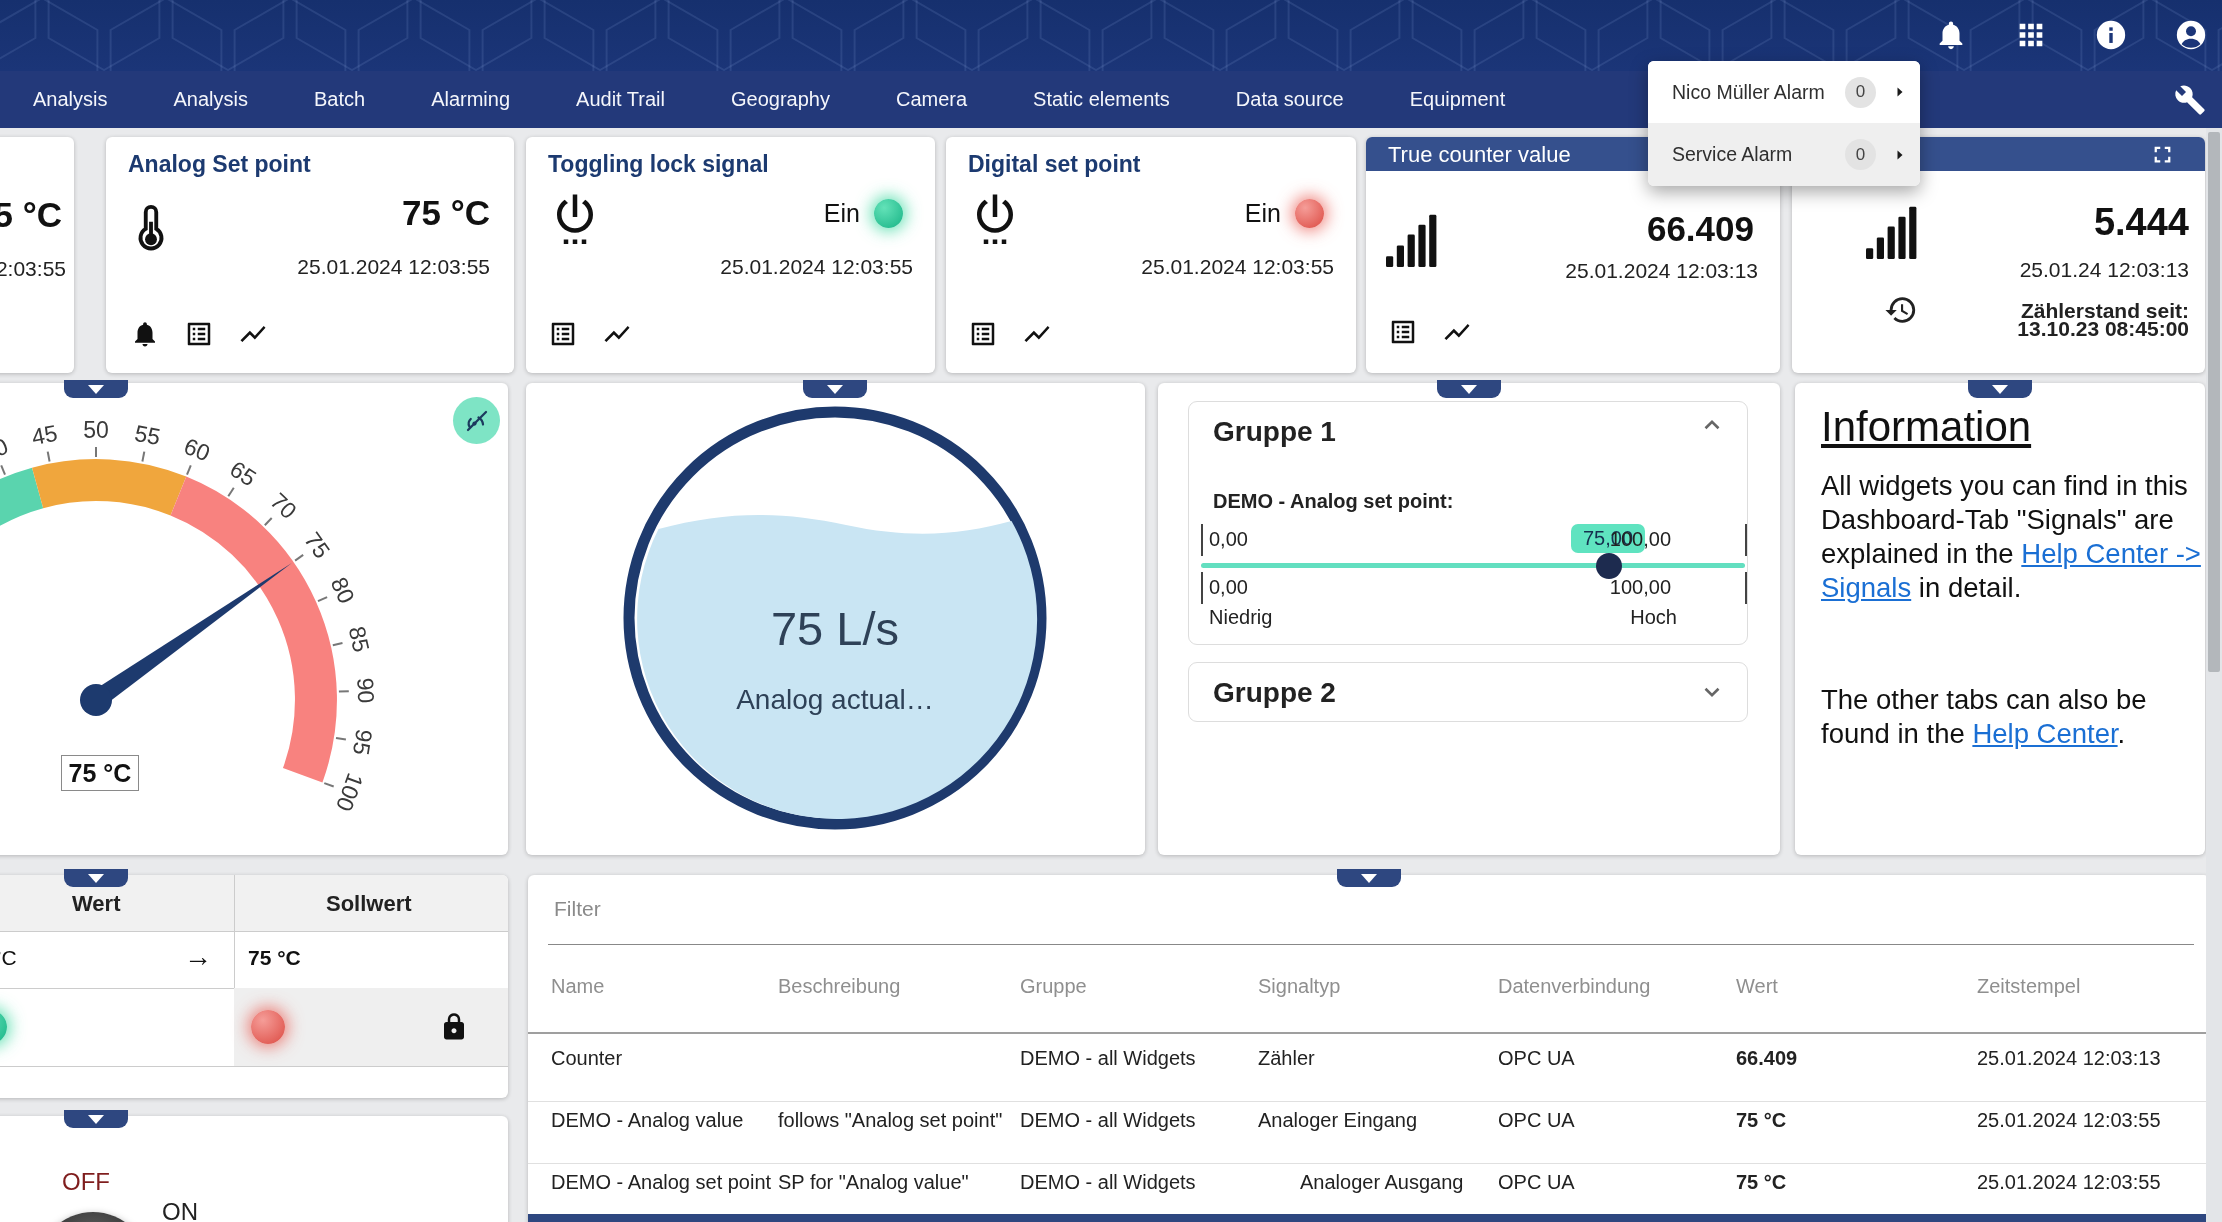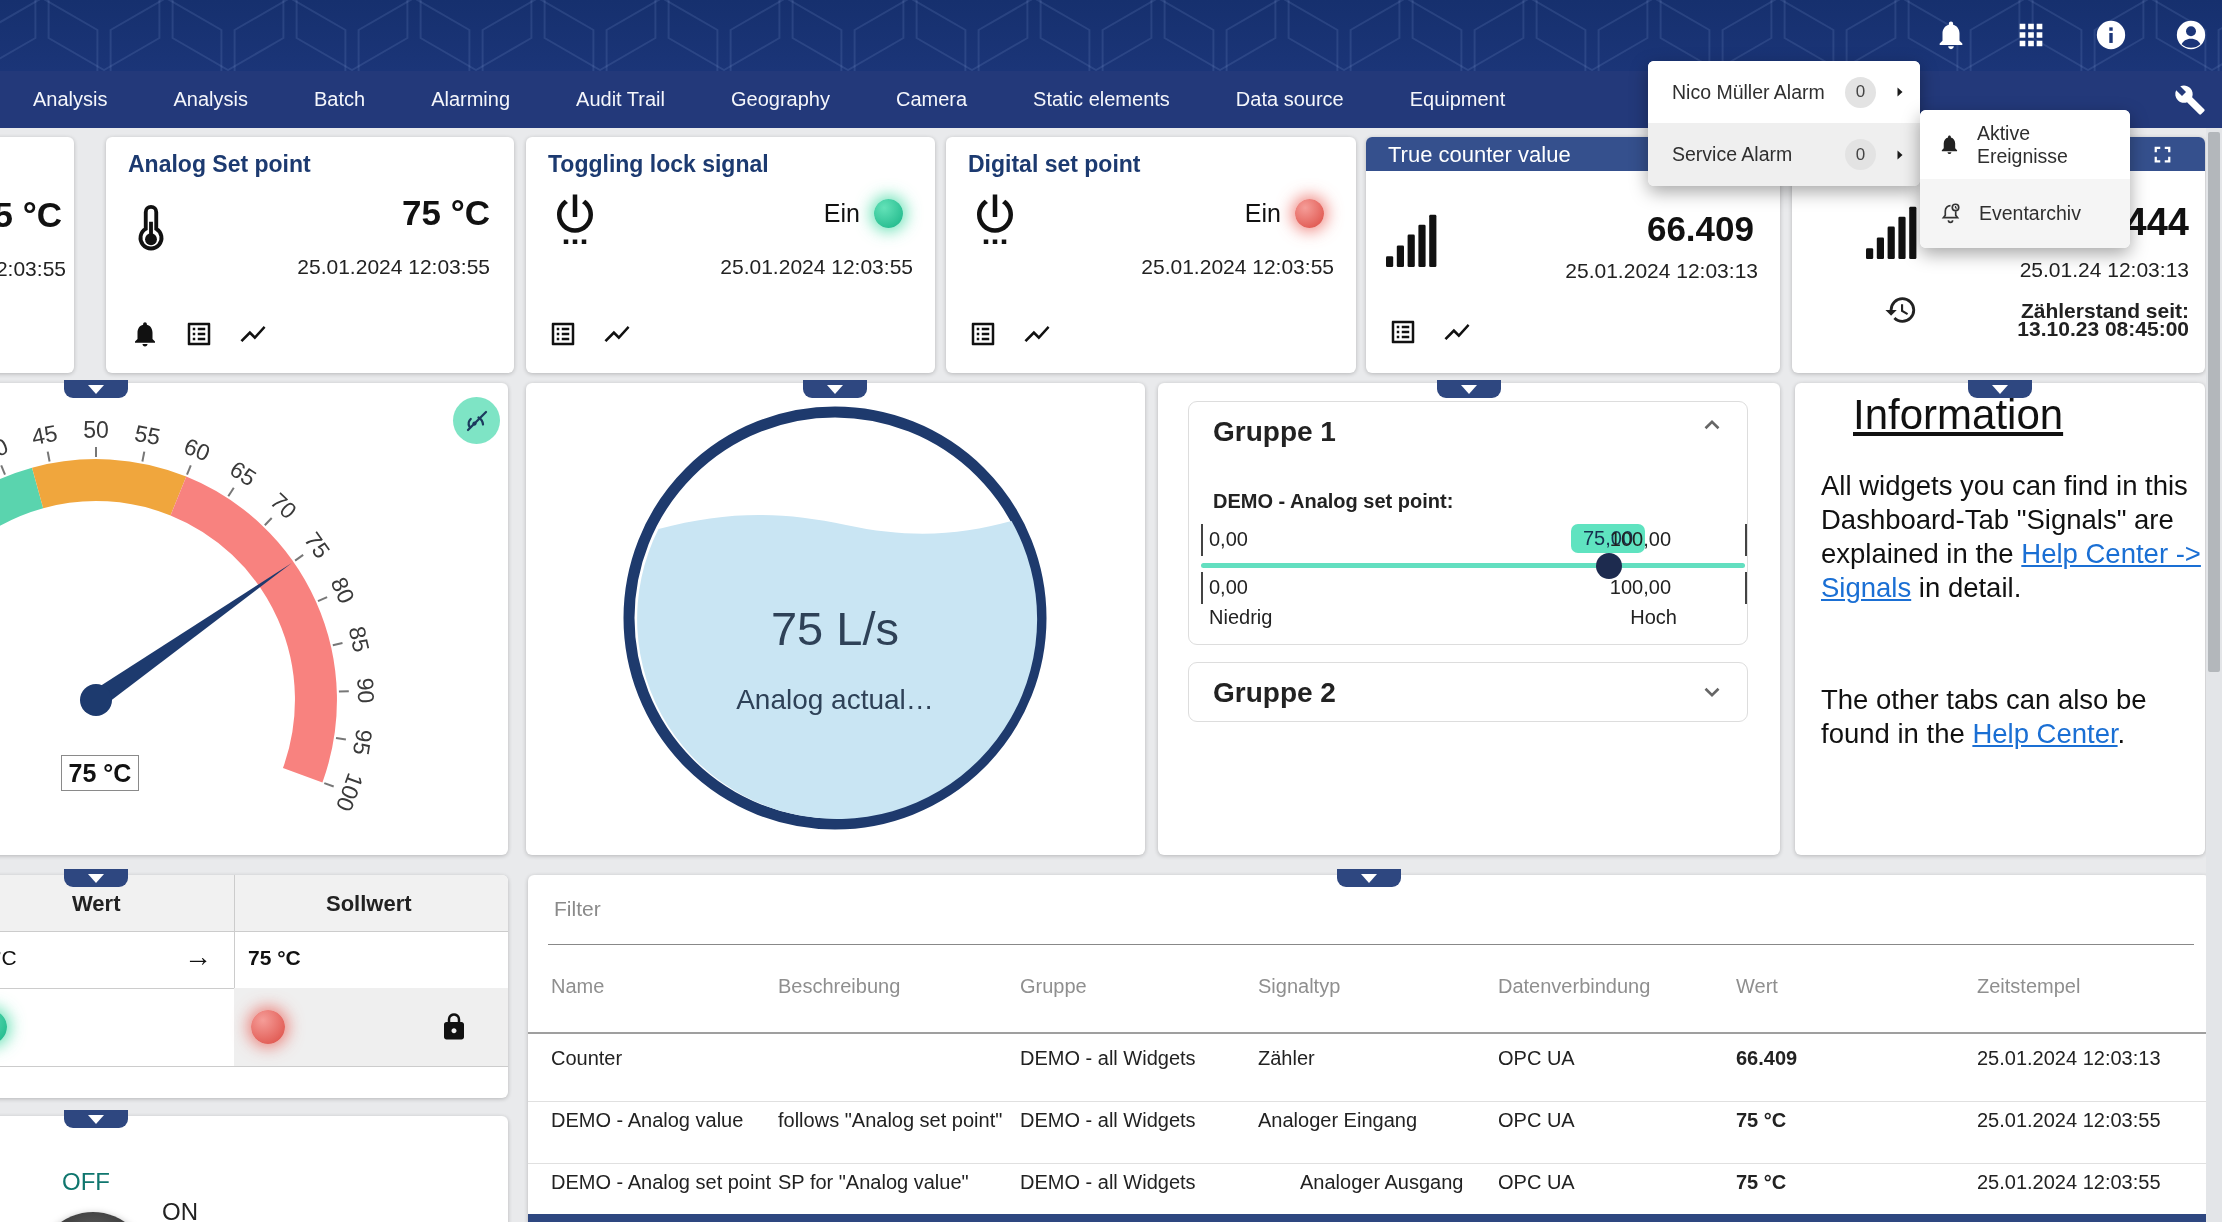--- a/index.html
+++ b/index.html
@@ -55,21 +55,21 @@
   .group-box { position:absolute; left:30px; width:560px; border:1px solid #ddd; border-radius:9px; background:#fff; }
   .group-title { position:absolute; left:24px; top:14px; font-size:28px; font-weight:bold; color:#222; }
   .chev { position:absolute; right:22px; top:10px; width:26px; height:26px; cursor:pointer; }
   .sl-lbl { position:absolute; font-size:20px; color:#222; white-space:nowrap; }
   .sl-bar { position:absolute; width:2px; height:32px; background:#444; }
   .sl-track { position:absolute; left:12px; top:161px; width:544px; height:5px; border-radius:3px; background:#63dfc0; cursor:pointer; }
   .sl-thumb { position:absolute; left:407px; top:151px; width:26px; height:26px; border-radius:50%; background:#1d2b4f; cursor:grab; }
   .sl-badge { position:absolute; left:382px; top:122px; padding:3px 12px; background:#5fe3c0; border-radius:7px; font-size:20px; color:#15304f; }
 
   
-  .info-h { position:absolute; left:26px; top:8px; font-size:42px; color:#111; text-decoration:underline; font-weight:400;margin-left:32px; }
+  .info-h { position:absolute; left:26px; top:20px; font-size:42px; color:#111; text-decoration:underline; font-weight:400; }
   .info-p { position:absolute; left:26px; width:386px; font-size:27.5px; line-height:34px; color:#111; }
   .info-p a { color:#1a6fd4; text-decoration:underline; cursor:pointer; }
 
   
   .vt-line { position:absolute; background:#ccc; }
   .vt-head { position:absolute; font-size:22px; font-weight:bold; color:#222; }
   .vt-cell { position:absolute; font-size:21px; color:#111; }
 
   
   .ft-filter-input { position:absolute; left:26px; top:22px; width:600px; border:none; outline:none; font-size:21px; color:#555; background:transparent; font-family:"Liberation Sans",sans-serif; }
@@ -398,21 +398,21 @@
     <svg style="position:absolute;left:755px;top:137px;" width="30" height="30" viewBox="0 0 24 24">
         <path fill="#111" d="M18 8h-1V6c0-2.76-2.24-5-5-5S7 3.24 7 6v2H6c-1.1 0-2 .9-2 2v10c0 1.1.9 2 2 2h12c1.1 0 2-.9 2-2V10c0-1.1-.9-2-2-2zm-6 9c-1.1 0-2-.9-2-2s.9-2 2-2 2 .9 2 2-.9 2-2 2zM9 8V6c0-1.66 1.34-3 3-3s3 1.34 3 3v2H9z"></path>
       </svg>
     <div class="vt-line" style="left:0; top:191px; width:824px; height:1px;"></div>
   </div>
   <div class="handle" style="left:64px; top:869px;">
       <i></i>
     </div>
 
   <div class="card" style="left:-316px; top:1116px; width:824px; height:200px;">
-    <div style="position:absolute; left:378px; top:52px; font-size:24px; color:#0f766e;">OFF</div>
+    <div style="position:absolute; left:378px; top:52px; font-size:24px; color:#7f1d1d;">OFF</div>
     <div style="position:absolute; left:478px; top:82px; font-size:24px; color:#222;">ON</div>
     <div style="position:absolute; left:353px; top:96px; width:112px; height:112px; border-radius:50%; background:radial-gradient(circle at 50% 32%, #6b6b6b, #222 72%); box-shadow:0 3px 8px rgba(0,0,0,.4);"></div>
   </div>
   <div class="handle" style="left:64px; top:1110px;">
       <i></i>
     </div>
 
   <div class="card" style="left:528px; top:875px; width:1682px; height:360px;">
     <input class="ft-filter-input" type="text" placeholder="Filter" style="">
     <div class="ft-underline"></div>
@@ -470,33 +470,14 @@
     </div>
     <div class="menu-row" style="height:63px; padding:0 0 0 24px; background:#efefef;">
       <span class="menu-label">Service Alarm</span>
       <span class="badge" style="margin-left:auto;">0</span>
       <svg width="20" height="20" viewBox="0 0 24 24" style="margin:0 10px 0 14px;">
           <path d="M9 6.5l6 5.5-6 5.5z" fill="#1a1a1a"></path>
         </svg>
     </div>
   </div>
 
-  <div class="menu" style="left:1920px; top:110px; width:210px; height:138px; z-index:51;">
-    <div class="menu-row" style="height:69px; padding:0 16px 0 18px; background:#fff; gap:16px;">
-      <svg width="25" height="25" viewBox="0 0 24 24">
-          <path fill="#222" d="M12 22c1.1 0 2-.9 2-2h-4c0 1.1.9 2 2 2zm6-6v-5c0-3.07-1.63-5.64-4.5-6.32V4c0-.83-.67-1.5-1.5-1.5S10.5 3.17 10.5 4v.68C7.64 5.36 6 7.92 6 11v5l-2 2v1h16v-1l-2-2z"></path>
-        </svg>
-      <span class="menu-label">Aktive Ereignisse</span>
-    </div>
-    <div class="menu-row" style="height:69px; padding:0 16px 0 18px; background:#f5f5f5; gap:16px;">
-      <svg width="25" height="25" viewBox="0 0 24 24">
-        <g fill="none" stroke="#333" stroke-width="1.6">
-          <path d="M12 4.5a5 5 0 0 0-5 5v4.2L5.2 16h13.6L17 13.7V9.8"></path>
-          <path d="M10 18.5a2 2 0 0 0 4 0"></path>
-          <circle cx="16.8" cy="6.2" r="3.1" fill="#f5f5f5"></circle>
-          <path d="M16.8 4.8v1.6l1.2.7" stroke-width="1.2"></path>
-        </g>
-      </svg>
-      <span class="menu-label">Eventarchiv</span>
-    </div>
-  </div>
 
 </div>
 
 </body></html>

